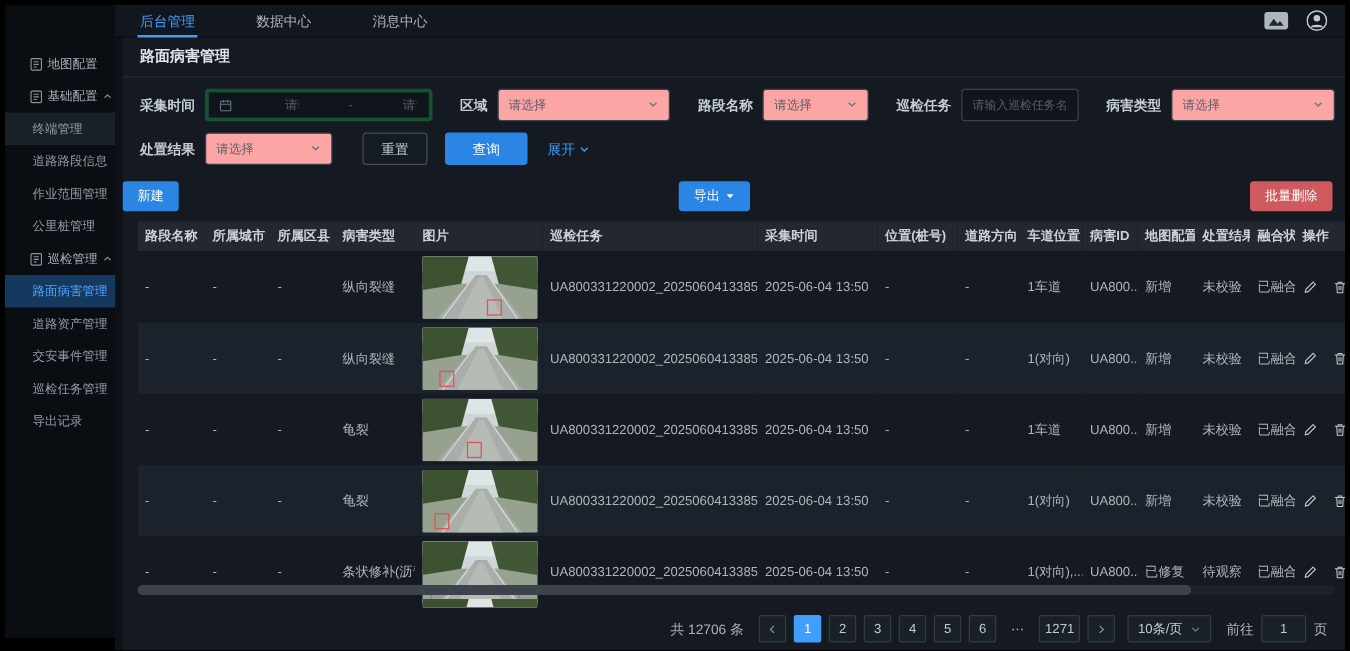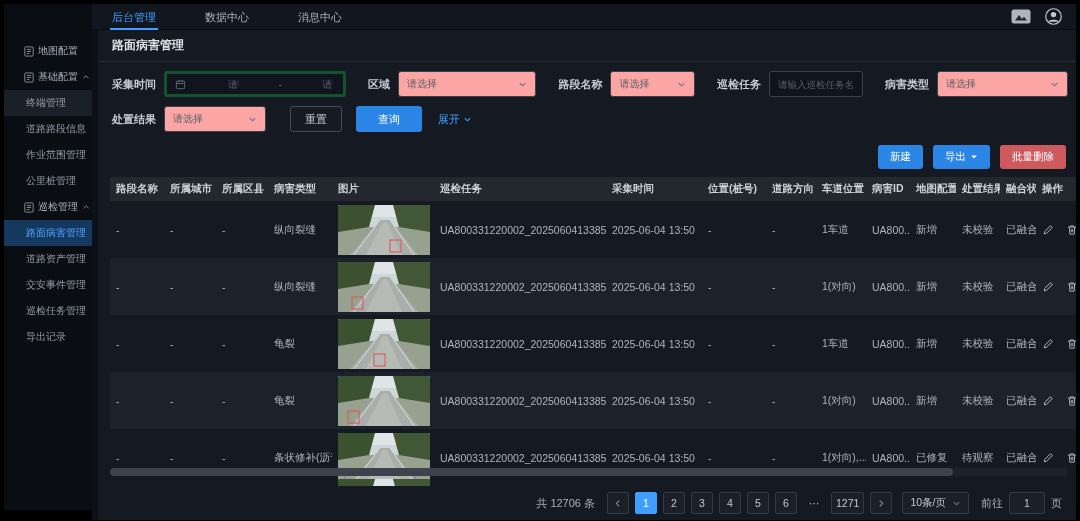--- a/index.html
+++ b/index.html
@@ -43,21 +43,21 @@
     border-radius:3px;padding:0 8px;margin-right:22px;cursor:pointer;}
   .select .ph{flex:1;font-size:10px;color:#565f6a;}
   .text-input{height:26px;background:#10151d;border:1px solid #3a414b;border-radius:3px;padding:0 8px;
     color:#aeb5bd;font-size:9.5px;margin-right:22px;outline:none;}
   .text-input::placeholder{color:#565f6a;}
   .btn{height:26px;border:none;border-radius:3px;font-size:11px;cursor:pointer;padding:0 14px;}
   .btn-plain{background:#151b23;border:1px solid #454c55;color:#c3c9d0;margin-right:14px;}
   .btn-blue{background:#2b85e4;color:#fff;}
   .expand-link{color:#3f9eff;font-size:11px;margin-left:16px;display:flex;align-items:center;gap:3px;cursor:pointer;}
   
-  .actions{display:flex;justify-content:flex-end;gap:10px;padding:2px 10px 8px 0;}
+  .actions{display:flex;justify-content:space-between;gap:10px;padding:2px 10px 8px 0;}
   .btn-sm{height:24px;padding:0 12px;font-size:10.5px;border:none;border-radius:3px;cursor:pointer;color:#fff;display:flex;align-items:center;gap:4px;}
   .btn-sm.blue{background:#2b85e4;}
   .btn-sm.red{background:#cf5a5e;}
   
   .table-zone{flex:1;overflow:hidden;position:relative;padding:0 8px 0 12px;}
   table{width:100%;border-collapse:collapse;table-layout:fixed;}
   th{background:#23282f;color:#ccd2d8;font-size:10.5px;font-weight:bold;text-align:left;
     height:24px;padding:0 6px;white-space:nowrap;overflow:hidden;}
   td{color:#adb4bc;font-size:10.5px;height:57px;padding:0 6px;white-space:nowrap;overflow:hidden;}
   tbody tr:nth-child(odd){background:#141922;}

